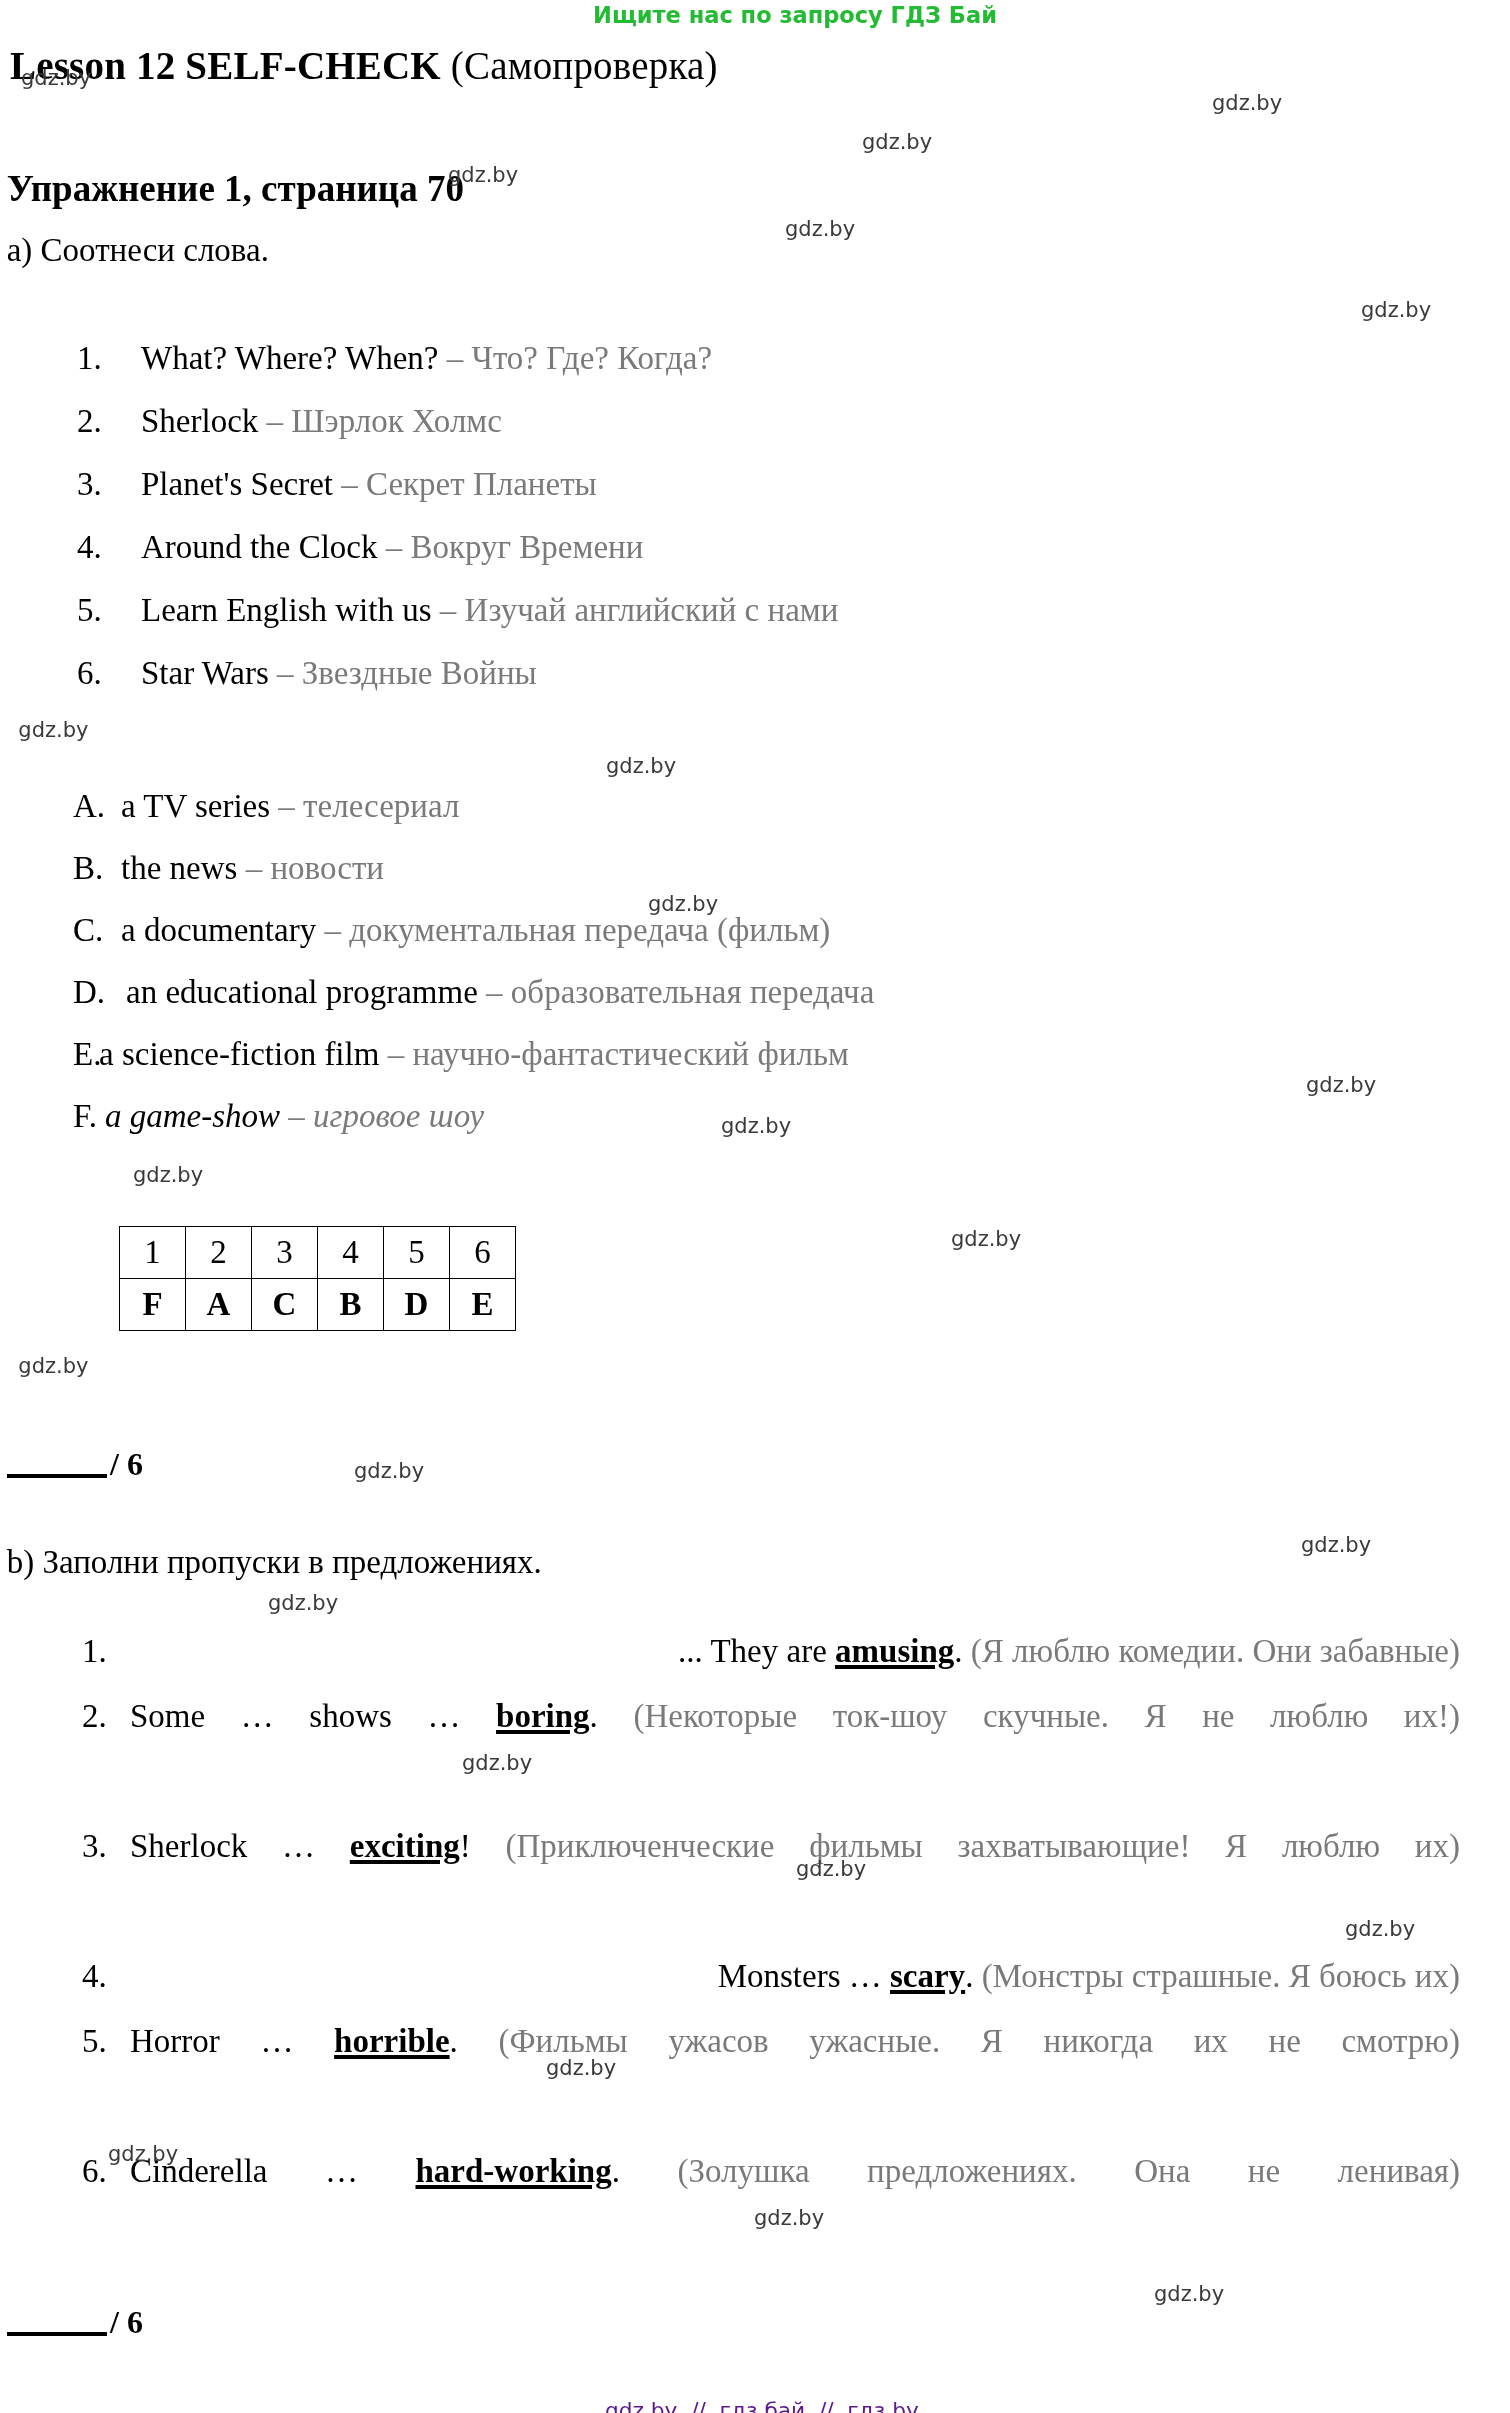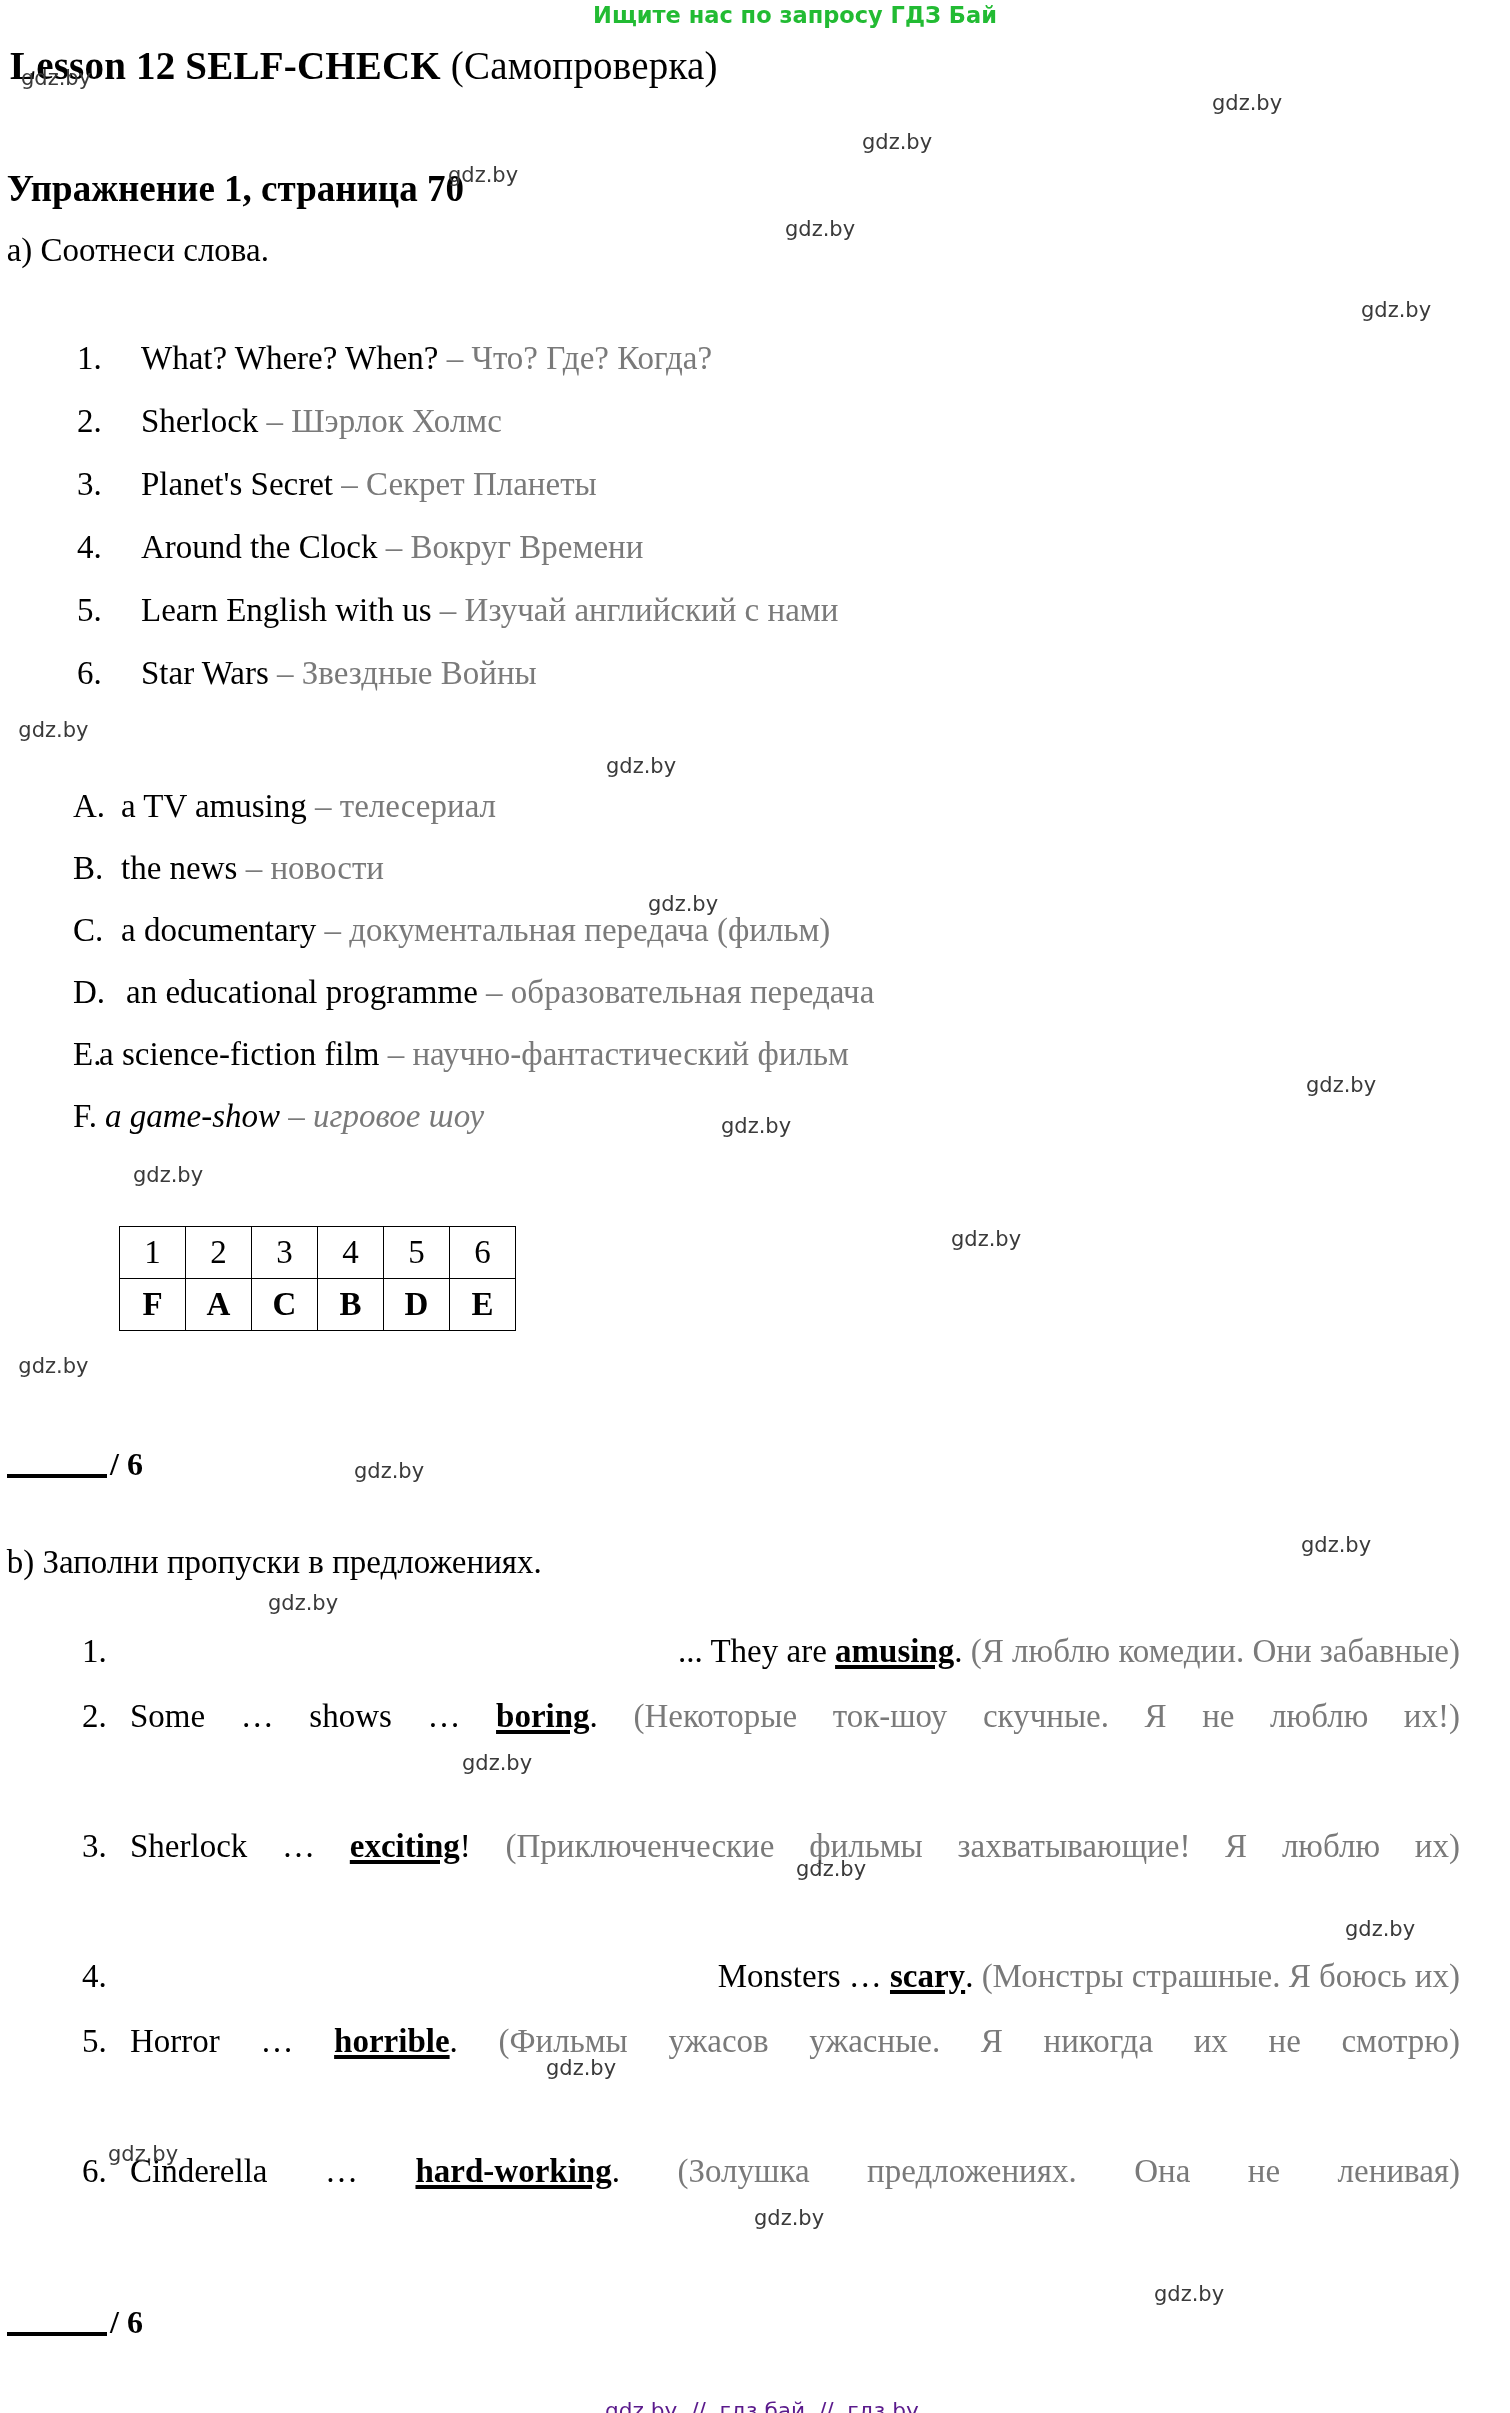--- a/index.html
+++ b/index.html
@@ -273,21 +273,21 @@
     </div>
     <div class="row">
       <span class="marker">6.</span>
       <span class="body"><span>Star Wars</span> <span class="ru">–</span> <span class="ru">Звездные Войны</span></span>
     </div>
   </div>
 
   <div class="letter-list">
     <div class="row">
       <span class="marker">A.</span>
-      <span class="body"><span>a TV amusing</span> <span class="ru">–</span> <span class="ru">телесериал</span></span>
+      <span class="body"><span>a TV series</span> <span class="ru">–</span> <span class="ru">телесериал</span></span>
     </div>
     <div class="row">
       <span class="marker">B.</span>
       <span class="body"><span>the news</span> <span class="ru">–</span> <span class="ru">новости</span></span>
     </div>
     <div class="row">
       <span class="marker">C.</span>
       <span class="body"><span>a documentary</span> <span class="ru">–</span> <span class="ru">документальная передача (фильм)</span></span>
     </div>
     <div class="row">

